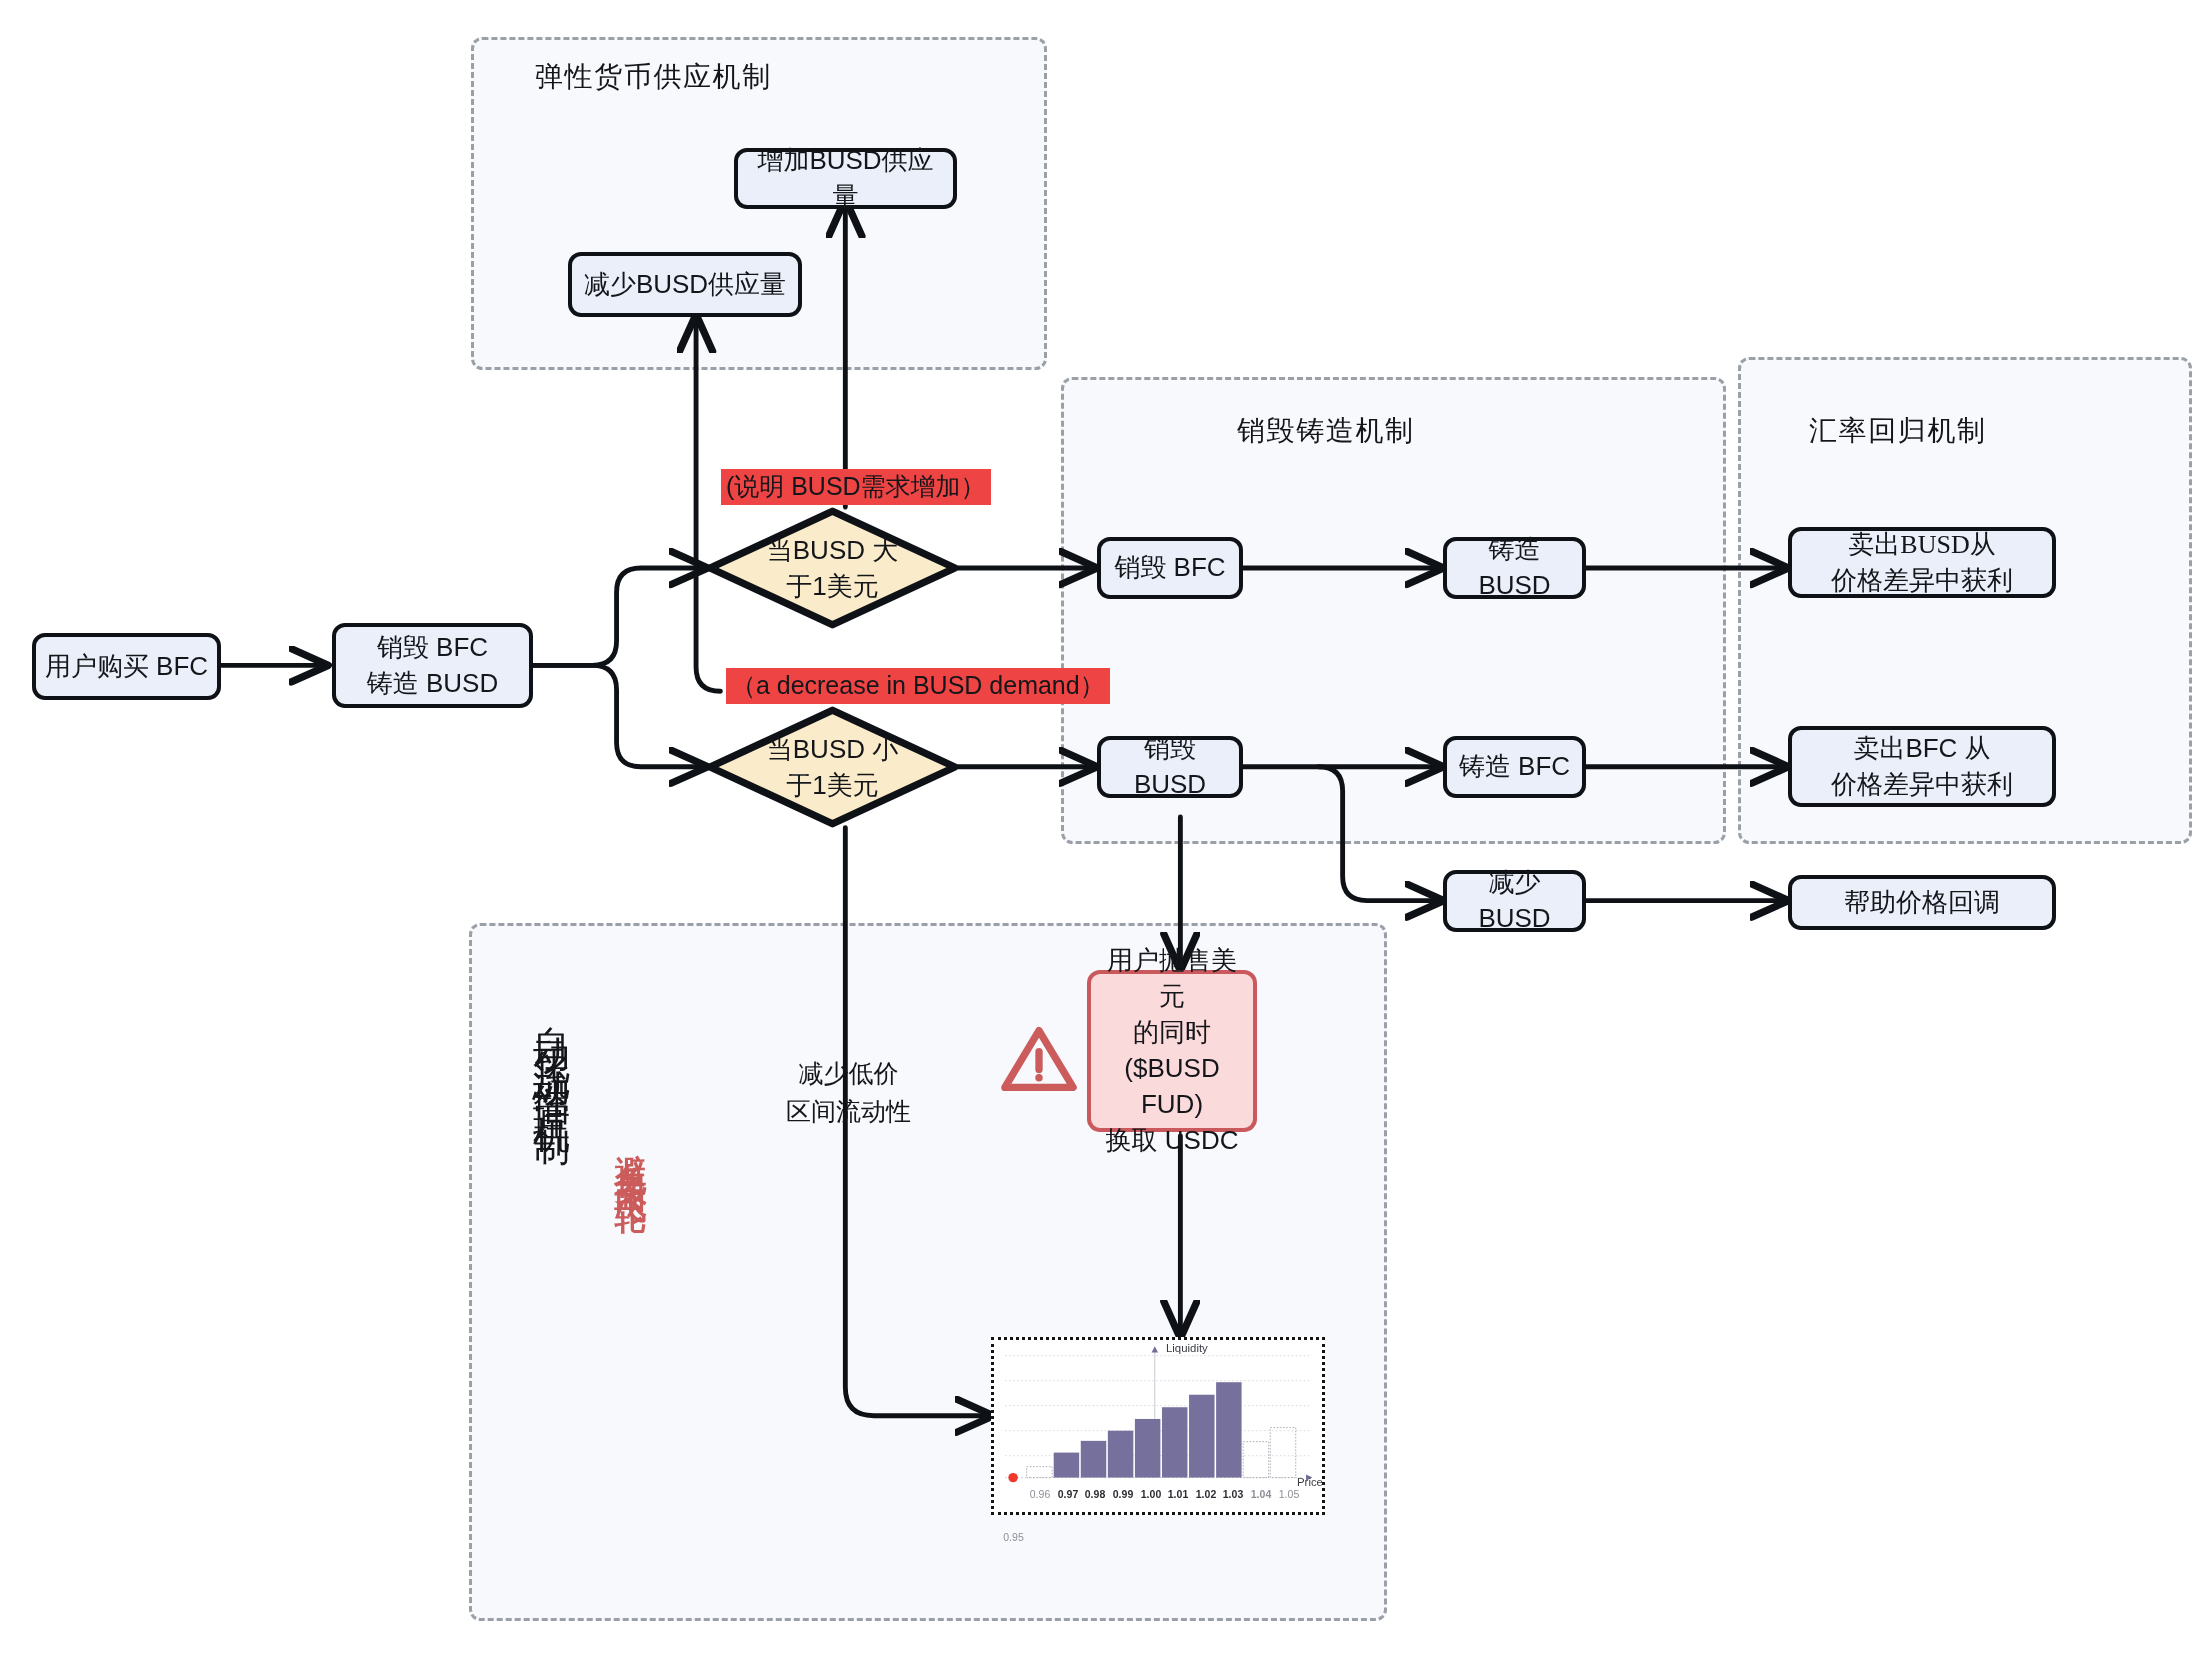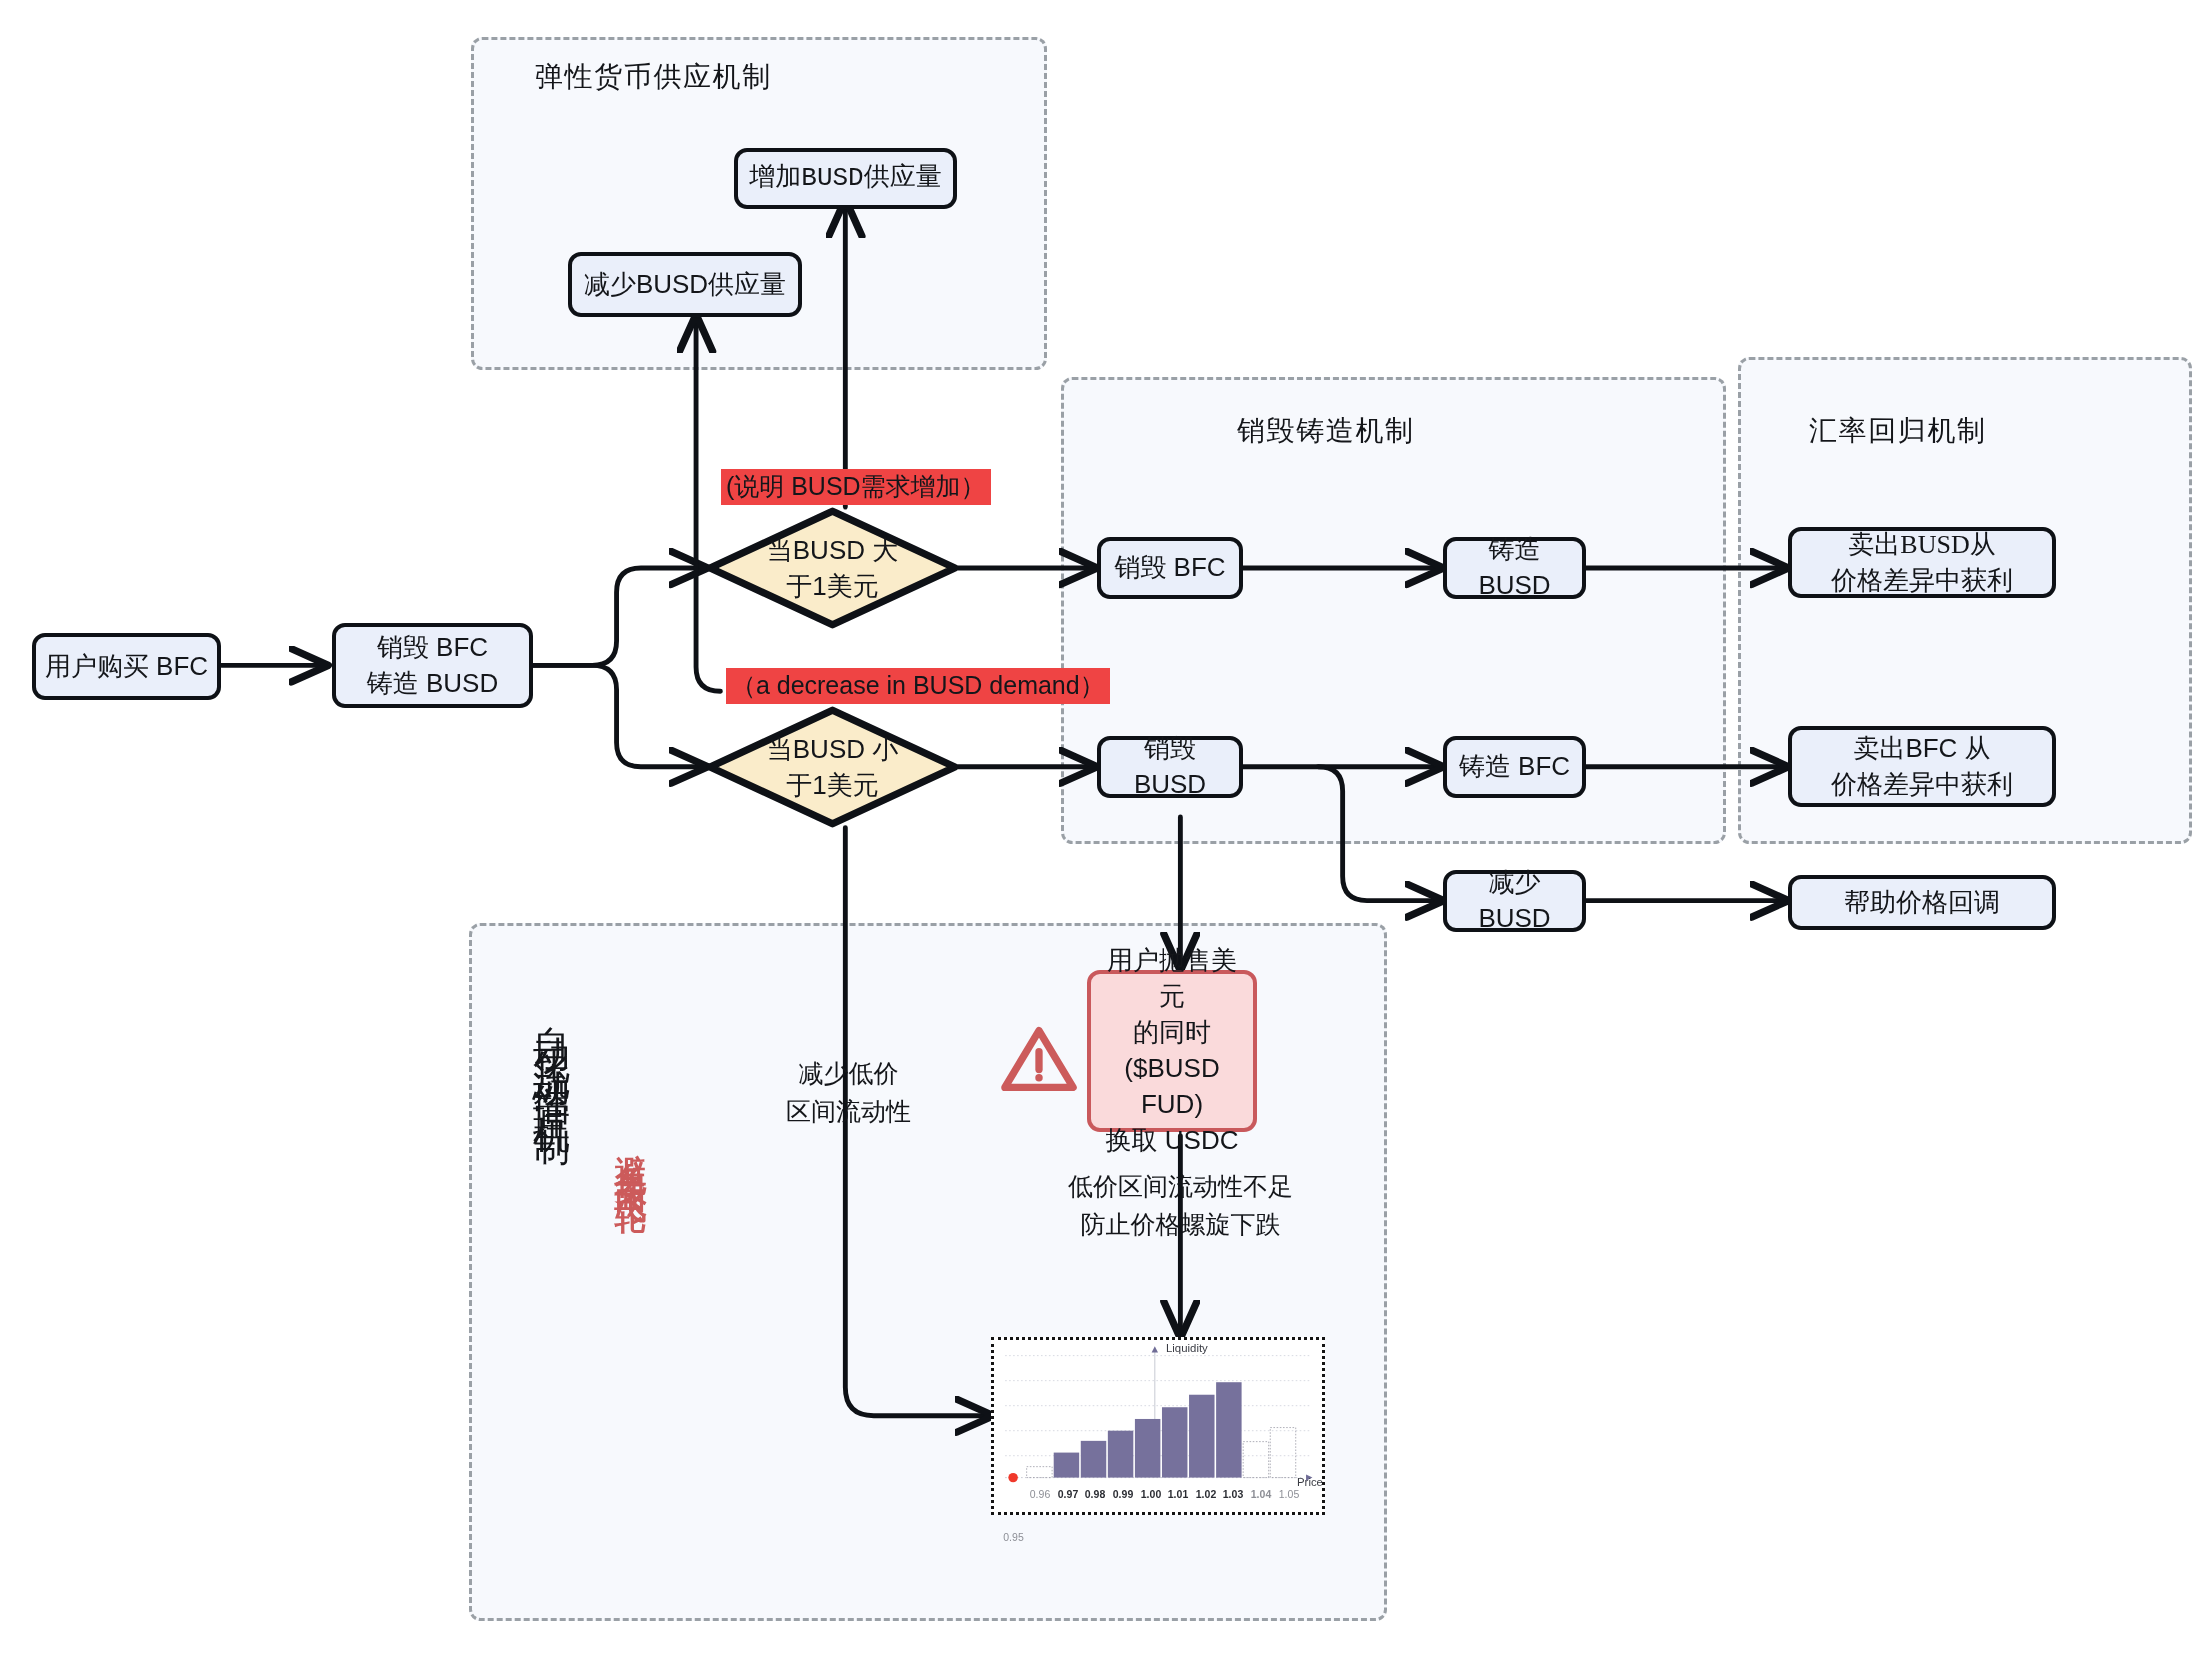--- a/index.html
+++ b/index.html
@@ -114,21 +114,21 @@
 
   <div class="node" style="left:32px;top:633px;width:189px;height:67px;">
     <span>用户购买 BFC</span>
   </div>
 
   <div class="node" style="left:332px;top:623px;width:201px;height:85px;white-space:pre-line;">
     <span>销毁 BFC
 铸造 BUSD</span>
   </div>
 
-  <div class="node" style="left:734px;top:148px;width:223px;height:61px;font-family:Liberation Mono, monospace;">
+  <div class="node" style="left:734px;top:148px;width:223px;height:61px;">
     <span>增加BUSD供应量</span>
   </div>
 
   <div class="node" style="left:568px;top:252px;width:234px;height:65px;">
     <span>减少BUSD供应量</span>
   </div>
 
   <div class="node" style="left:1097px;top:537px;width:146px;height:62px;">
     <span>销毁 BFC</span>
   </div>
@@ -186,22 +186,20 @@
 于1美元</div>
   </div>
 
   <div class="elabel" style="left:721px;top:469px;">(说明 BUSD需求增加）</div>
 
   <div class="elabel" style="left:726px;top:668px;">（a decrease in BUSD demand）</div>
 
   <div class="note" style="left:755px;top:1055px;width:187px;">减少低价
 区间流动性</div>
 
-  <div class="note" style="left:1014px;top:1168px;width:333px;">低价区间流动性不足
-防止价格螺旋下跌</div>
 
   <div class="vtext" style="left:526px;top:996px;">自动化流动性管理机制</div>
 
   <div class="vtext red" style="left:609px;top:1128px;">避免负面飞轮</div>
 
   <div class="warn" style="left:1000px;top:1024px;width:78px;height:70px;">
     <svg width="78" height="70" viewBox="0 0 96 86">
       <path d="M48,8 L90,78 L6,78 Z" fill="none" stroke="#cc5b5b" stroke-width="9" stroke-linejoin="round"></path>
       <line x1="48" y1="34" x2="48" y2="56" stroke="#cc5b5b" stroke-width="9" stroke-linecap="round"></line>
       <circle cx="48" cy="66" r="4.6" fill="#cc5b5b"></circle>

